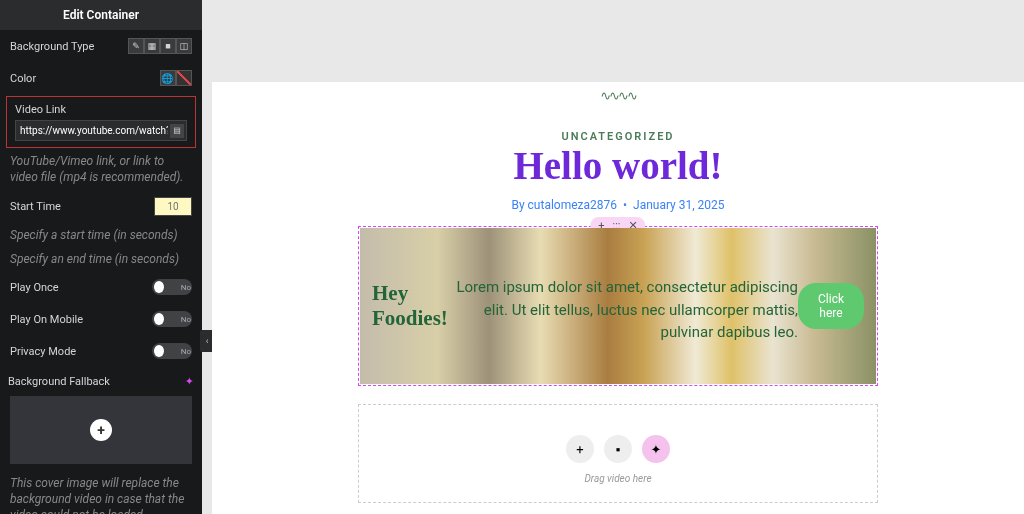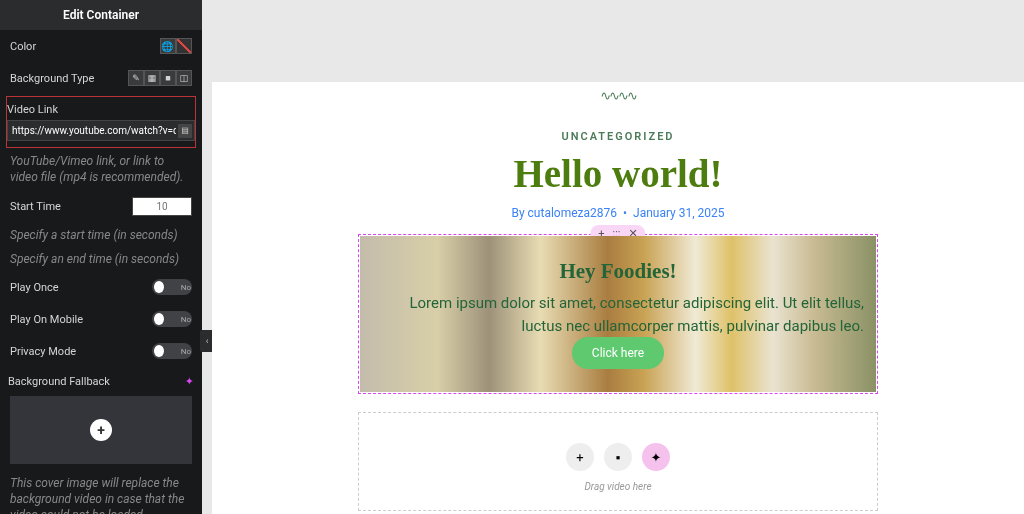--- a/index.html
+++ b/index.html
@@ -7,78 +7,78 @@
 .sidebar{width:202px;background:#18191b;color:#d5d5d5;overflow-y:auto;font-size:11px;flex-shrink:0}
 .sb-title{background:#2b2c2e;padding:8px 10px;font-size:12px;font-weight:600;color:#fff;text-align:center}
 .sb-row{display:flex;align-items:center;justify-content:space-between;padding:8px 10px}
 .sb-label{color:#d5d5d5}
 .bg-type-icons{display:flex;gap:0}
 .bg-type-icons span{width:16px;height:16px;background:#3a3b3d;display:flex;align-items:center;justify-content:center;font-size:9px;cursor:pointer;border:1px solid #555}
 .color-icons{display:flex;gap:0}
 .color-icons span{width:16px;height:16px;display:flex;align-items:center;justify-content:center;border:1px solid #555;cursor:pointer;font-size:10px}
 .globe{background:#3a3b3d}
 .diag{background:linear-gradient(45deg,#333 45%,#d44 45%,#d44 55%,#333 55%)}
-.vid-section{border:1px solid #b93434;margin:2px 6px;padding:4px 0 6px}
+.vid-section{border:1px solid #b93434;margin:2px 6px;padding:4px 8px 6px}
 .vid-label{color:#d5d5d5;padding:2px 0 4px}
 .vid-input-wrap{display:flex;align-items:center;background:#2b2c2e;border:1px solid #444;padding:2px}
 .vid-input{flex:1;background:transparent;border:none;color:#fff;font-size:10px;outline:none;padding:2px}
 .vid-icon{width:14px;height:14px;background:#444;font-size:8px;display:flex;align-items:center;justify-content:center}
 .help{padding:4px 10px;color:#888;font-style:italic;font-size:12px;line-height:1.3}
-.num-input{width:60px;background:#ffffff;border:1px solid #444;color:#888;text-align:center;padding:3px;font-size:10px}
+.num-input{width:38px;background:#fef9c3;border:1px solid #444;color:#888;text-align:center;padding:3px;font-size:10px}
 .toggle{display:flex;align-items:center;background:#404246;border-radius:10px;padding:1px;width:40px;height:16px;position:relative}
 .toggle-knob{width:12px;height:12px;background:#fff;border-radius:50%;margin-left:1px}
 .toggle-txt{font-size:8px;color:#aaa;margin-left:17px}
 .fb-row{padding:8px 8px;display:flex;justify-content:space-between;align-items:flex-start}
 .sparkle{color:#d946ef;font-size:11px}
 .fb-drop{margin:0 10px 8px;background:#34353a;height:68px;display:flex;align-items:center;justify-content:center;cursor:pointer}
 .plus-circ{width:22px;height:22px;border-radius:50%;background:#fff;color:#333;display:flex;align-items:center;justify-content:center;font-size:14px;font-weight:bold}
 .gutter{width:10px;background:#e8e8e8;position:relative;flex-shrink:0}
 .gutter-tab{position:absolute;top:330px;left:-2px;width:14px;height:22px;background:#2b2c2e;color:#ccc;display:flex;align-items:center;justify-content:center;font-size:9px;border-radius:2px}
 .canvas{flex:1;background:#fff;display:flex;flex-direction:column;overflow:hidden}
 .gray-top{height:82px;background:#e8e8e8}
 .preview{flex:1;background:#fff;position:relative;padding:0 14px;overflow:hidden}
 .topbar{display:flex;align-items:center;justify-content:space-between;padding:0 8px;height:62px;position:absolute;top:-52px;left:0;right:0;background:#fff}
 .zig{position:absolute;top:6px;left:50%;transform:translateX(-50%);color:#4b7b57;font-size:13px;letter-spacing:-2px}
 .article{text-align:center;padding-top:48px}
 .cat{color:#4b7b57;font-size:11px;letter-spacing:2px;font-weight:600}
-.h1{font-family:Georgia,serif;font-size:39px;font-weight:700;color:#4d7c0f;margin-top:8px}
+.h1{font-family:Georgia,serif;font-size:39px;font-weight:700;color:#6d28d9;}
 .meta{font-size:12px;color:#3b82f6;margin-top:10px}
 .hero{position:relative;margin:14px auto 0;width:520px;border:1px dashed #d946ef;padding:1px}
 .hero-handle{position:absolute;top:-10px;left:50%;transform:translateX(-50%);background:#f9d6f5;border-radius:10px;padding:2px 8px;display:flex;gap:8px;font-size:11px;color:#555}
-.hero-img{height:156px;background:linear-gradient(90deg,#c4bcab 0%,#d8cfa8 15%,#9d9179 25%,#e8dcb3 35%,#a97d40 48%,#c9a254 55%,#f0ead5 65%,#dfc169 72%,#e9e3d0 80%,#c9bb93 88%,#8a9165 100%);position:relative;display:flex;flex-direction:column;align-items:center;justify-content:center;padding:12px}
+.hero-img{height:156px;background:linear-gradient(90deg,#c4bcab 0%,#d8cfa8 15%,#9d9179 25%,#e8dcb3 35%,#a97d40 48%,#c9a254 55%,#f0ead5 65%,#dfc169 72%,#e9e3d0 80%,#c9bb93 88%,#8a9165 100%);position:relative;display:flex;flex-direction:row;align-items:center;justify-content:center;padding:12px}
 .hero-title{font-family:Georgia,serif;font-size:21px;font-weight:700;color:#236439}
 .hero-p{font-size:15px;color:#236439;text-align:right;margin-top:8px;line-height:1.5}
 .hero-btn{background:#5fc96f;color:#fff;border:none;padding:9px 20px;border-radius:18px;font-size:12px;cursor:pointer}
 .drop-zone{width:520px;margin:18px auto 0;border:1px dashed #ccc;padding:30px 0 18px;text-align:center}
 .dz-icons{display:flex;justify-content:center;gap:10px}
 .dz-icons span{width:28px;height:28px;border-radius:50%;background:#eee;display:flex;align-items:center;justify-content:center;font-size:13px;cursor:pointer}
 .dz-icons .pk{background:#f5c2ed}
 .dz-txt{font-size:10px;color:#999;font-style:italic;margin-top:10px}
 </style>
 </head>
 <body>
 
 <div class="sidebar">
   <div class="sb-title">Edit Container</div>
 
   <div class="sb-row">
-    <span class="sb-label">Color</span>
-    <div class="color-icons">
-      <span class="globe">🌐</span>
-      <span class="diag"></span>
-    </div>
-  </div>
-
-  <div class="sb-row">
     <span class="sb-label">Background Type</span>
     <div class="bg-type-icons">
       <span>✎</span>
       <span>▦</span>
       <span>■</span>
       <span>◫</span>
+    </div>
+  </div>
+
+  <div class="sb-row">
+    <span class="sb-label">Color</span>
+    <div class="color-icons">
+      <span class="globe">🌐</span>
+      <span class="diag"></span>
     </div>
   </div>
 
   <div class="vid-section">
     <div class="vid-label">Video Link</div>
     <div class="vid-input-wrap">
       <input class="vid-input" value="https://www.youtube.com/watch?v=qQY9" style="">
       <span class="vid-icon">▤</span>
     </div>
   </div>

